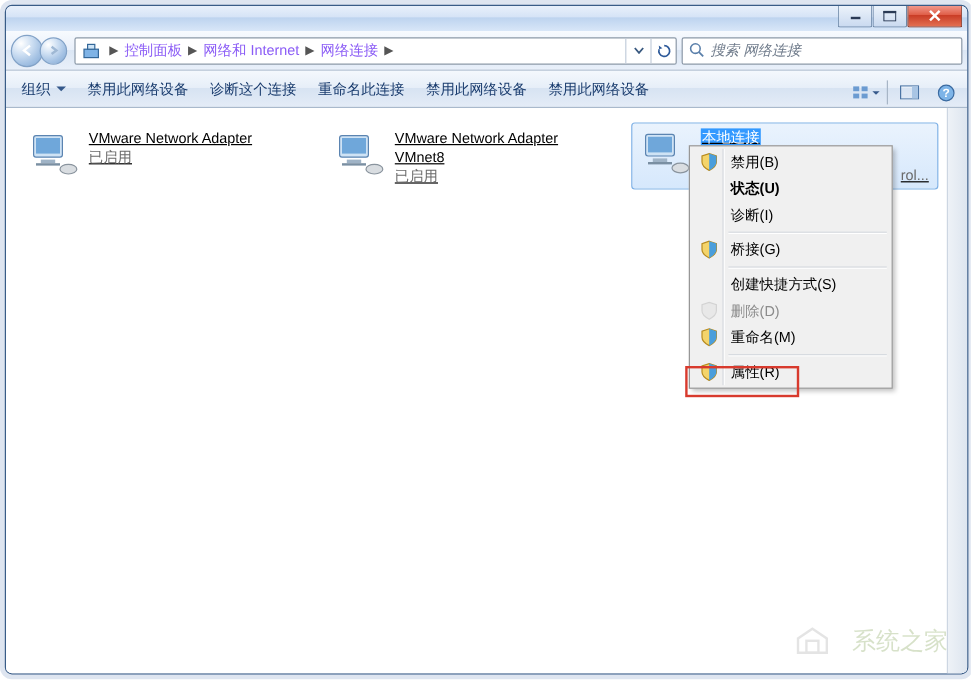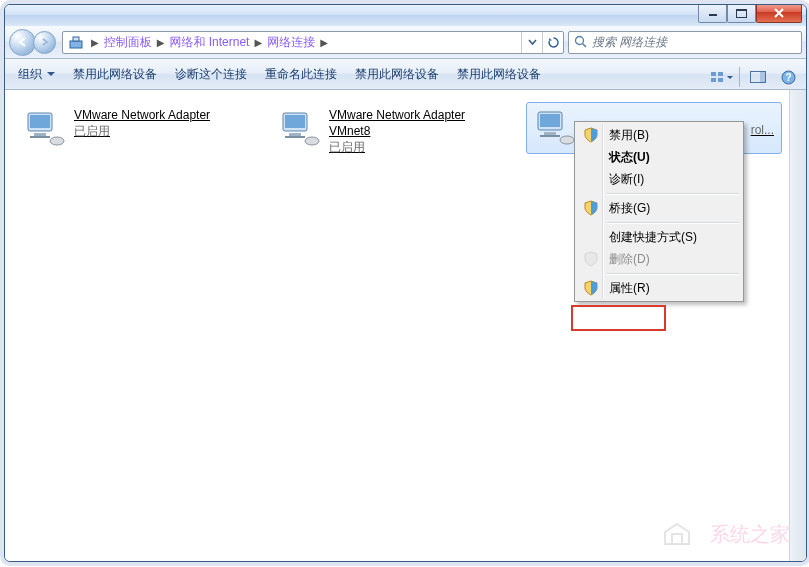--- a/index.html
+++ b/index.html
@@ -46,21 +46,21 @@
 
 .ctx-menu { position:absolute; width:170px; background:#f0f0f0; border:1px solid #979797; box-shadow:3px 3px 4px rgba(0,0,0,0.25); padding:2px; font-size:12px; }
 .ctx-menu::before { content:""; position:absolute; left:27px; top:2px; bottom:2px; width:1px; background:#d7dbe0; box-shadow:1px 0 0 #fff; }
 .ctx-item { height:22px; display:flex; align-items:center; padding-left:32px; position:relative; cursor:default; }
 .ctx-item.bold { font-weight:bold; }
 .ctx-item.dis { color:#8c8c8c; }
 .ctx-item .shield { position:absolute; left:6px; width:16px; height:16px; }
 .ctx-sep { height:1px; background:#d7dbe0; margin:3px 2px 3px 30px; box-shadow:0 1px 0 #fff; }
 .hl-box { position:absolute; border:2px solid #d83a2d; pointer-events:none; }
 
-.watermark { position:absolute; right:16px; bottom:14px; opacity:.22; font-size:20px; color:#ec4899; display:flex; align-items:center; gap:17px; pointer-events:none; }
+.watermark { position:absolute; right:16px; bottom:14px; opacity:.22; font-size:20px; color:#4d7c0f; display:flex; align-items:center; gap:17px; pointer-events:none; }
 </style>
 </head>
 <body>
 
 <div class="window">
 
   <div class="titlebar">
     <div class="win-btns">
       <div class="win-btn">
           <svg width="10" height="10">
@@ -203,20 +203,21 @@
       <div class="a-icon">
           <svg width="44" height="40">
             <rect x="6" y="4" width="24" height="18" rx="2" fill="#cfe3f5" stroke="#5b84b1"></rect>
             <rect x="8" y="6" width="20" height="13" fill="#6fa7da"></rect>
             <rect x="12" y="24" width="12" height="3" fill="#9fb3c6"></rect>
             <rect x="8" y="27" width="20" height="2" fill="#7a8fa2"></rect>
             <ellipse cx="35" cy="32" rx="7" ry="4" fill="#d9dde1" stroke="#8a949e"></ellipse>
           </svg>
         </div>
       <div class="a-text">
+        <div><span class="name">本地连接</span></div>
         <div style="height:16px;"></div>
         <div class="sub" style="text-align:right; width:190px;">rol...</div>
       </div>
     </div>
 
     <div class="ctx-menu" style="left:569px; top:31px;">
       <div class="ctx-item">
         <span class="shield"><svg width="16" height="16">
               <path d="M8 1 L14 3 V8 C14 12 8 15 8 15 C8 15 2 12 2 8 V3 Z" fill="#f4d46a" stroke="#b78b1f"></path>
               <path d="M8 1 L14 3 V8 C14 12 8 15 8 15 V1 Z" fill="#4a9edb"></path>
@@ -239,20 +240,27 @@
       </div>
       <div class="ctx-sep"></div>
       <div class="ctx-item">
           <span>创建快捷方式(S)</span>
         </div>
       <div class="ctx-item dis">
         <span class="shield"><svg width="16" height="16" opacity="0.4">
               <path d="M8 1 L14 3 V8 C14 12 8 15 8 15 C8 15 2 12 2 8 V3 Z" fill="#ddd" stroke="#aaa"></path>
             </svg></span>
         <span>删除(D)</span>
+      </div>
+      <div class="ctx-item">
+        <span class="shield"><svg width="16" height="16">
+              <path d="M8 1 L14 3 V8 C14 12 8 15 8 15 C8 15 2 12 2 8 V3 Z" fill="#f4d46a" stroke="#b78b1f"></path>
+              <path d="M8 1 L14 3 V8 C14 12 8 15 8 15 V1 Z" fill="#4a9edb"></path>
+            </svg></span>
+        <span>重命名(M)</span>
       </div>
       <div class="ctx-sep"></div>
       <div class="ctx-item">
         <span class="shield"><svg width="16" height="16">
               <path d="M8 1 L14 3 V8 C14 12 8 15 8 15 C8 15 2 12 2 8 V3 Z" fill="#f4d46a" stroke="#b78b1f"></path>
               <path d="M8 1 L14 3 V8 C14 12 8 15 8 15 V1 Z" fill="#4a9edb"></path>
             </svg></span>
         <span>属性(R)</span>
       </div>
     </div>

